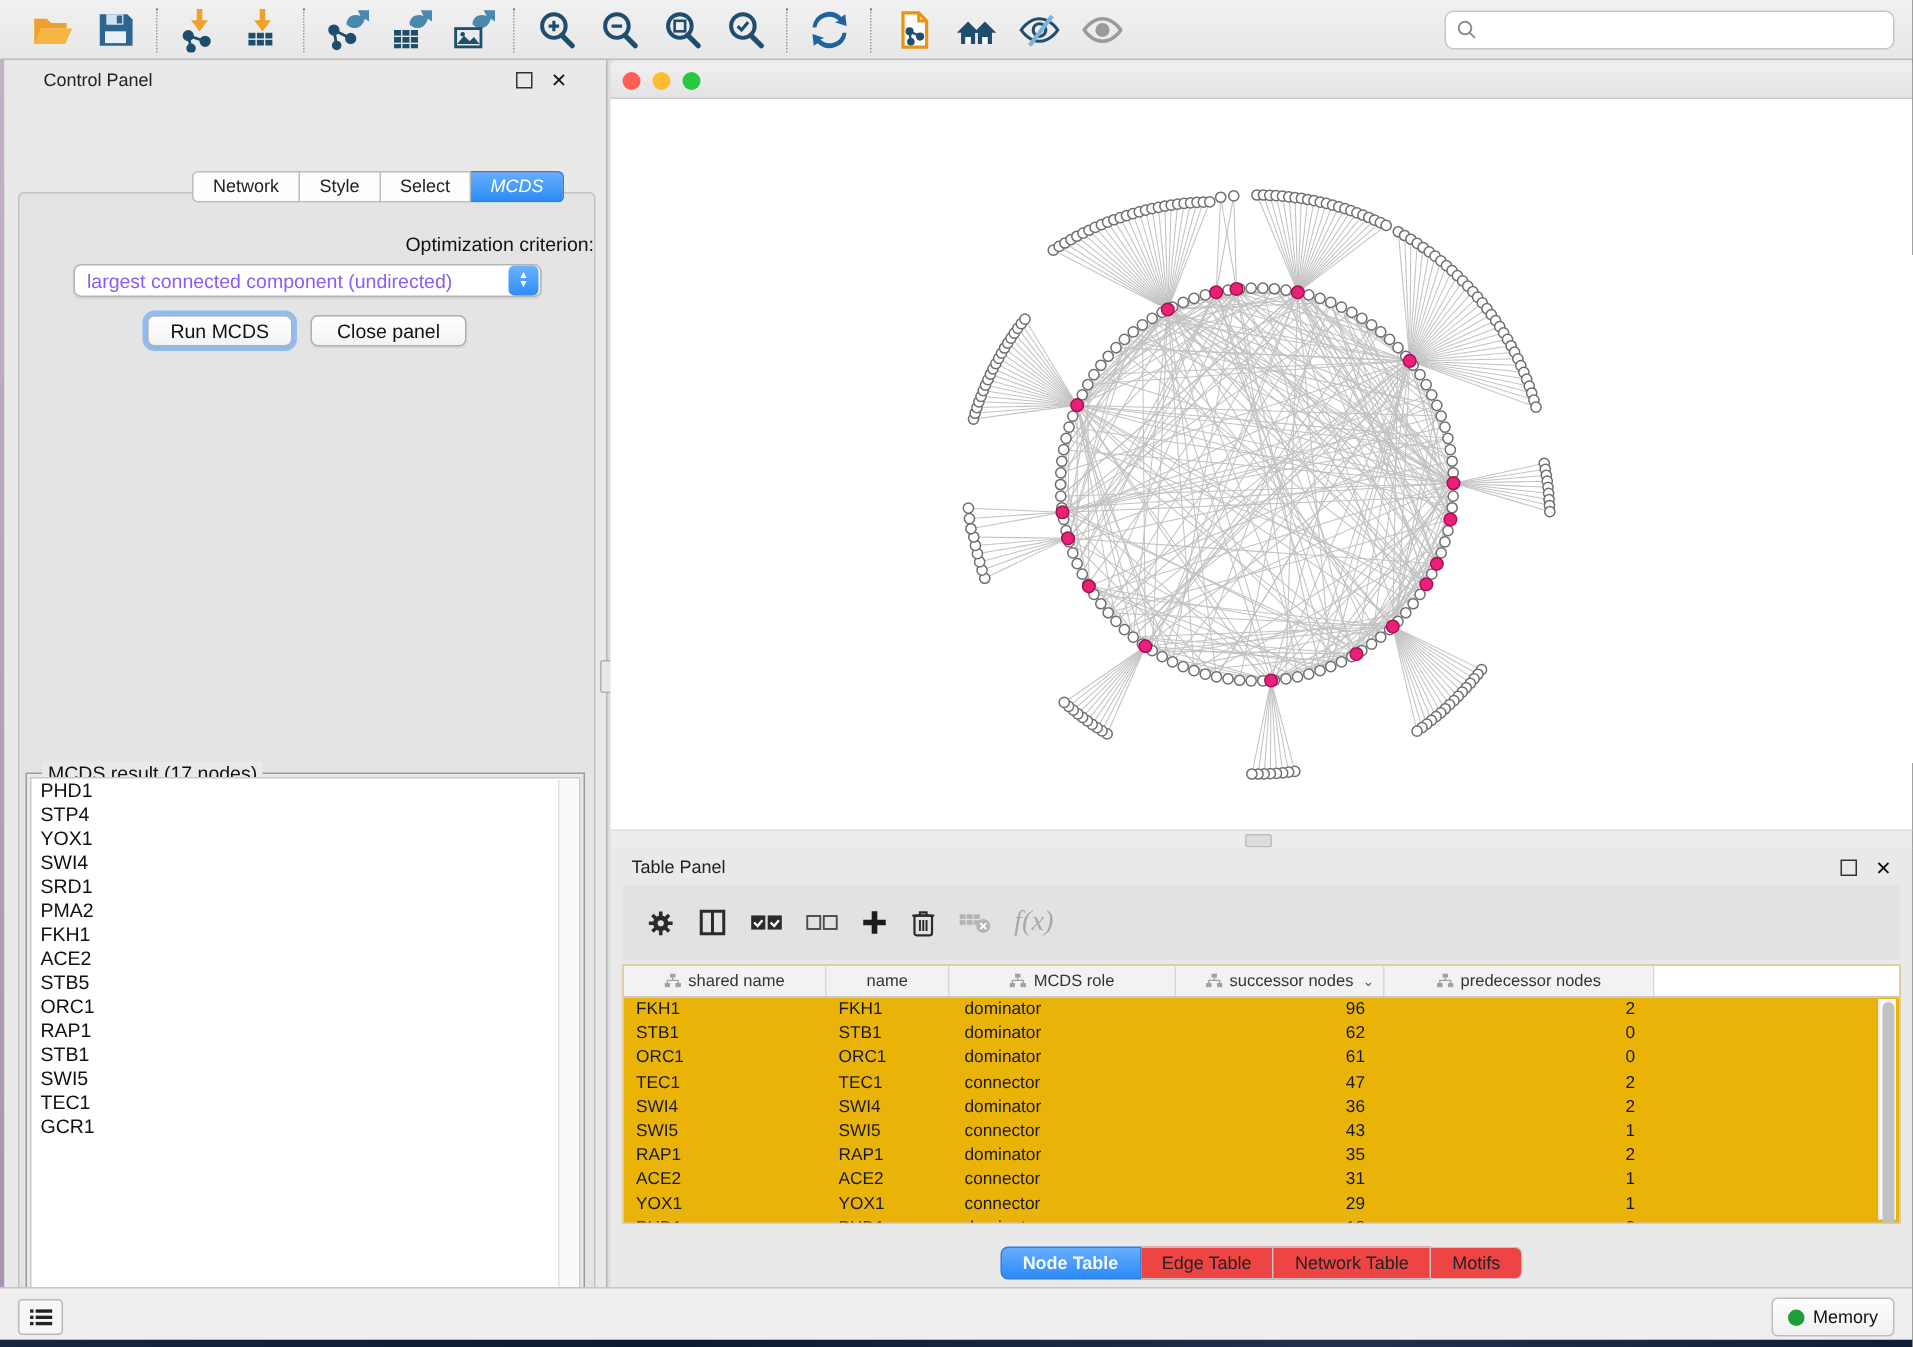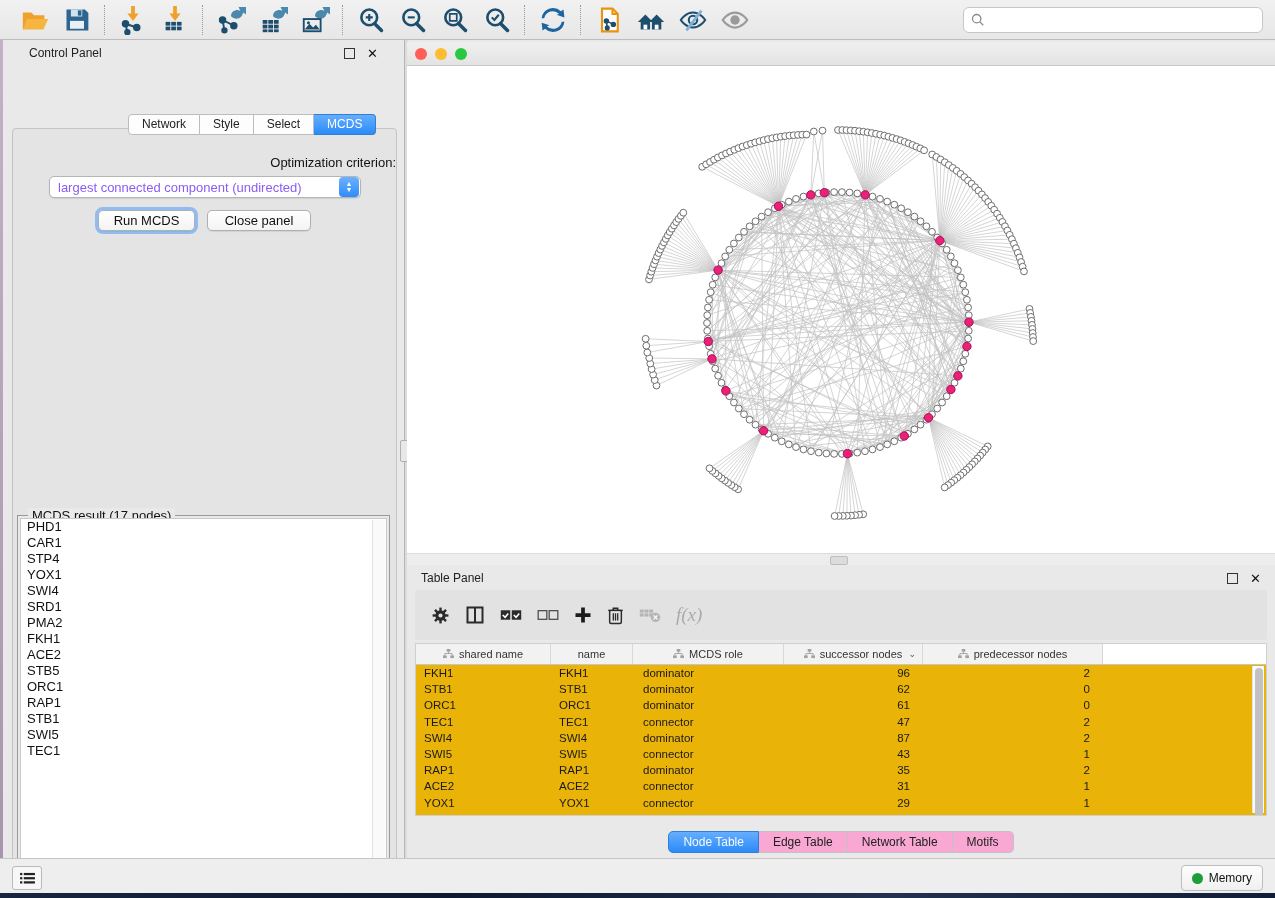--- a/index.html
+++ b/index.html
@@ -17,21 +17,21 @@
   #bottom-strip{position:absolute;left:0;top:893px;width:1275px;height:5px;background:linear-gradient(90deg,#18253f,#0d1930 35%,#22314f 70%,#101d36);}
   
   #control-panel{position:absolute;left:3px;top:40px;width:401px;height:818px;background:#e9e9e9;}
   .panel-titlebar{position:relative;height:26px;display:flex;align-items:center;padding:0 26px;font-size:12px;color:#222;}
   .panel-titlebar .spacer{flex:1;}
   .float-box{width:9px;height:9px;border:1.5px solid #333;display:inline-block;margin-right:12px;}
   .close-x{font-size:13px;font-weight:bold;color:#111;line-height:1;}
   #cp-tabs{position:absolute;left:80px;top:74px;display:flex;z-index:3;}
   .seg{height:19px;line-height:19px;padding:0 13px;font-size:12px;color:#222;background:#fdfdfd;border:1px solid #bdbdbd;border-left:none;}
   .seg:first-child{border-left:1px solid #bdbdbd;border-radius:4px 0 0 4px;margin-left:45px;}
-  .seg:last-child{border-radius:0 4px 4px 0;}
+  .seg:last-child{border-radius:0 4px 4px 0;font-style:italic;}
   .seg.active{background:linear-gradient(#66aefe,#2b8bf8);color:#fff;border-color:#2f7fd6;}
   #cp-content{position:absolute;left:9px;top:88px;width:383px;height:757px;background:#e4e4e4;border:1px solid #c3c3c3;border-radius:4px;}
   #opt-label{position:absolute;left:0;top:26px;width:100%;text-align:right;font-size:13px;color:#111;}
   #criterion{position:absolute;left:36px;top:47px;width:312px;height:22px;background:#fff;border:1px solid #b5b5b5;border-radius:5px;display:flex;align-items:center;box-sizing:border-box;box-shadow:0 1px 1px rgba(0,0,0,.08);}
   #criterion .val{flex:1;font-size:13px;color:#8b5cf6;padding-left:8px;white-space:nowrap;overflow:hidden;}
   #criterion .stepper{width:20px;height:20px;margin-right:1px;background:linear-gradient(#6cb2fe,#2f8cf8);border-radius:4px;display:flex;flex-direction:column;align-items:center;justify-content:center;color:#fff;font-size:7px;line-height:6px;}
   .mac-btn{position:absolute;height:21px;background:linear-gradient(#ffffff,#f3f3f3);border:1px solid #b0b0b0;border-radius:5px;font-size:13px;color:#111;display:flex;align-items:center;justify-content:center;box-sizing:border-box;box-shadow:0 1px 1px rgba(0,0,0,.08);}
   #run-btn{left:85px;top:81px;width:97px;outline:3px solid rgba(77,154,251,.55);outline-offset:0px;}
   #closep-btn{left:194px;top:81px;width:104px;}
   
@@ -62,24 +62,24 @@
   .hcell:last-child{border-right:none;background:#fff;}
   .sort-ico{opacity:.65;}
   .chev{font-size:9px;color:#555;position:absolute;right:6px;}
   .trow{display:grid;grid-template-columns:135px 82px 151px 139px 180px 1fr;height:16.2px;}
   .tcell{font-size:11.5px;color:#1a1a1a;display:flex;align-items:center;padding:0 8px;box-sizing:border-box;}
   .tcell.c2{padding-left:10px;}
   .tcell.c3,.tcell.c4{justify-content:flex-end;padding-right:13px;}
   #t-scroll{position:absolute;right:2px;top:22px;bottom:2px;width:11px;background:#fafafa;border-left:1px solid #e4e4e4;}
   #t-thumb{position:absolute;left:1.5px;top:2px;width:8px;height:150px;background:#c2c2c2;border-radius:4px;}
   #tp-tabs{position:absolute;left:0;top:266px;width:100%;display:flex;justify-content:center;}
-  .seg2{height:20px;line-height:20px;padding:0 14px;font-size:12px;color:#222;background:#f9a8d4;border:1px solid #c2c2c2;border-left:none;}
+  .seg2{height:20px;line-height:20px;padding:0 14px;font-size:12px;color:#222;background:#ef4444;border:1px solid #c2c2c2;border-left:none;}
   .seg2:first-child{border-left:1px solid #c2c2c2;border-radius:5px 0 0 5px;}
   .seg2:last-child{border-radius:0 5px 5px 0;}
-  .seg2.active{background:linear-gradient(#66aefe,#2b8bf8);color:#f4f9ff;border-color:#2f7fd6;}
+  .seg2.active{background:linear-gradient(#66aefe,#2b8bf8);color:#f4f9ff;border-color:#2f7fd6;font-weight:bold;}
   
   #status-bar{position:absolute;left:0;top:858px;width:1275px;height:35px;background:#eeeeee;border-top:1px solid #c6c6c6;box-sizing:border-box;}
   #task-btn{position:absolute;left:12px;top:7px;width:28px;height:22px;background:#f7f7f7;border:1px solid #b9b9b9;border-radius:3px;display:flex;align-items:center;justify-content:center;}
   #memory-btn{position:absolute;right:12px;top:6px;height:24px;padding:0 10px;background:linear-gradient(#fdfdfd,#f0f0f0);border:1px solid #bdbdbd;border-radius:4px;display:flex;align-items:center;gap:6px;font-size:12px;color:#111;}
   #memory-dot{width:11px;height:11px;border-radius:50%;background:#1d9e38;}
 </style>
 </head>
 <body>
 
 <div id="app">
@@ -276,34 +276,34 @@
             <span>▼</span>
           </span>
       </div>
       <div class="mac-btn" id="run-btn">Run MCDS</div>
       <div class="mac-btn" id="closep-btn">Close panel</div>
       <div id="mcds-box">
         <div id="mcds-legend">MCDS result (17 nodes)</div>
         <div id="mcds-list">
           <div id="mcds-scroll"></div>
         <div class="mcds-item">PHD1</div>
-            <div class="mcds-item">CAR1</div>
             <div class="mcds-item">STP4</div>
             <div class="mcds-item">YOX1</div>
             <div class="mcds-item">SWI4</div>
             <div class="mcds-item">SRD1</div>
             <div class="mcds-item">PMA2</div>
             <div class="mcds-item">FKH1</div>
             <div class="mcds-item">ACE2</div>
             <div class="mcds-item">STB5</div>
             <div class="mcds-item">ORC1</div>
             <div class="mcds-item">RAP1</div>
             <div class="mcds-item">STB1</div>
             <div class="mcds-item">SWI5</div>
             <div class="mcds-item">TEC1</div>
+            <div class="mcds-item">GCR1</div>
           </div>
       </div>
     </div>
   </div>
 
   <div id="v-divider"></div>
   <div id="v-handle"></div>
 
   <div id="net-window">
     <div id="net-titlebar">
@@ -1193,21 +1193,21 @@
             <div class="tcell c0">TEC1</div>
             <div class="tcell c1">TEC1</div>
             <div class="tcell c2">connector</div>
             <div class="tcell c3">47</div>
             <div class="tcell c4">2</div>
           </div>
           <div class="trow">
             <div class="tcell c0">SWI4</div>
             <div class="tcell c1">SWI4</div>
             <div class="tcell c2">dominator</div>
-            <div class="tcell c3">87</div>
+            <div class="tcell c3">36</div>
             <div class="tcell c4">2</div>
           </div>
           <div class="trow">
             <div class="tcell c0">SWI5</div>
             <div class="tcell c1">SWI5</div>
             <div class="tcell c2">connector</div>
             <div class="tcell c3">43</div>
             <div class="tcell c4">1</div>
           </div>
           <div class="trow">

